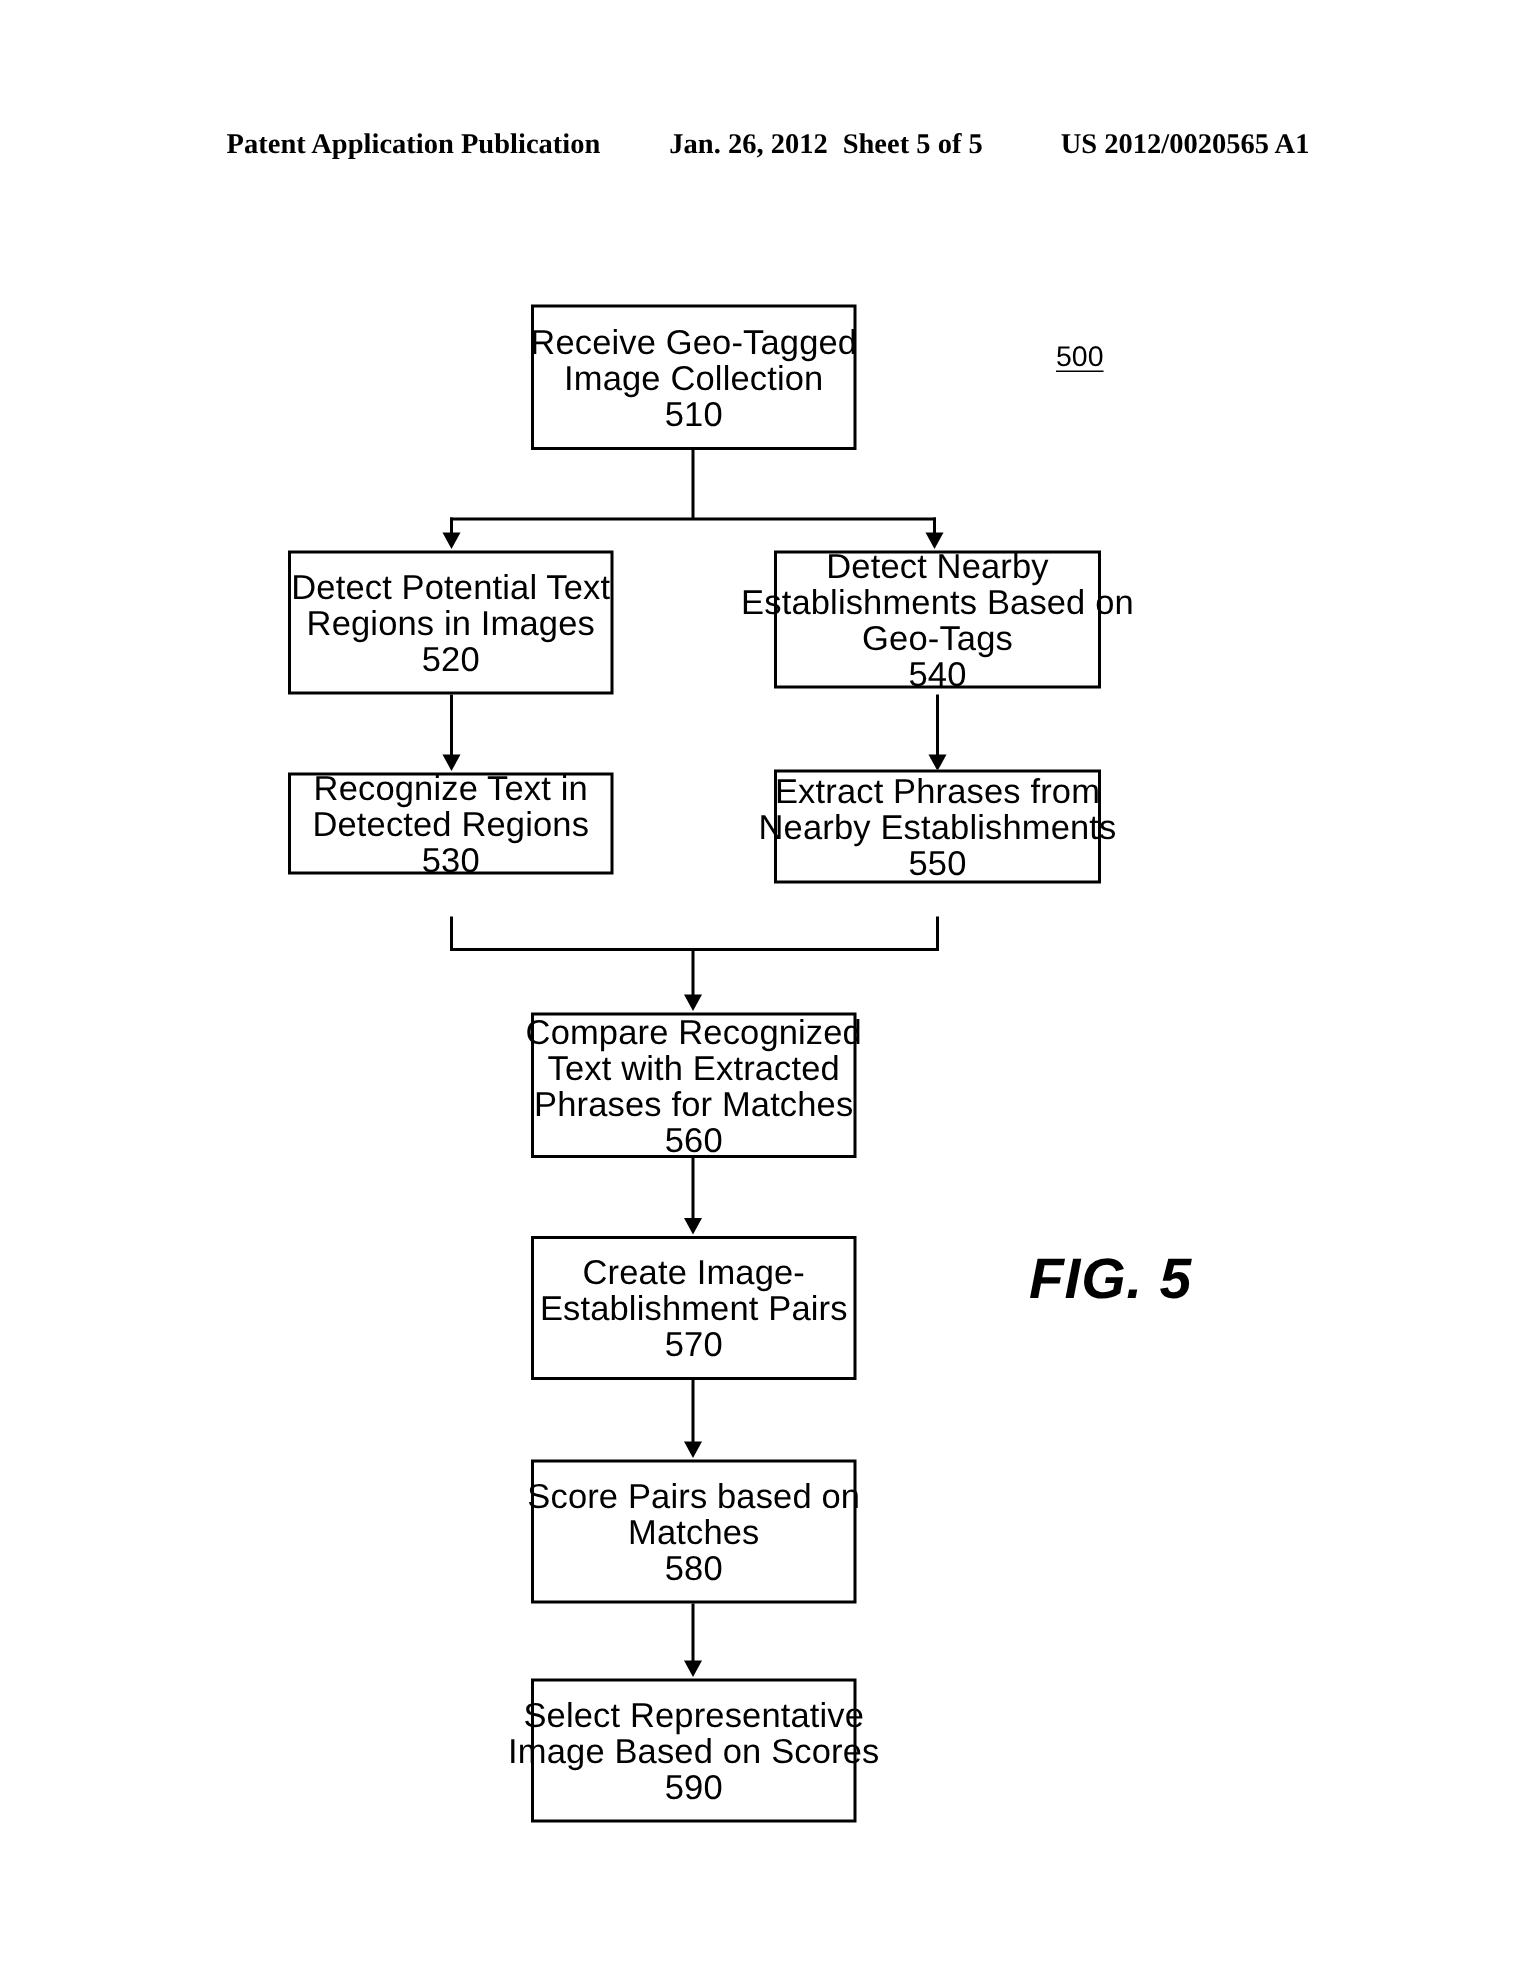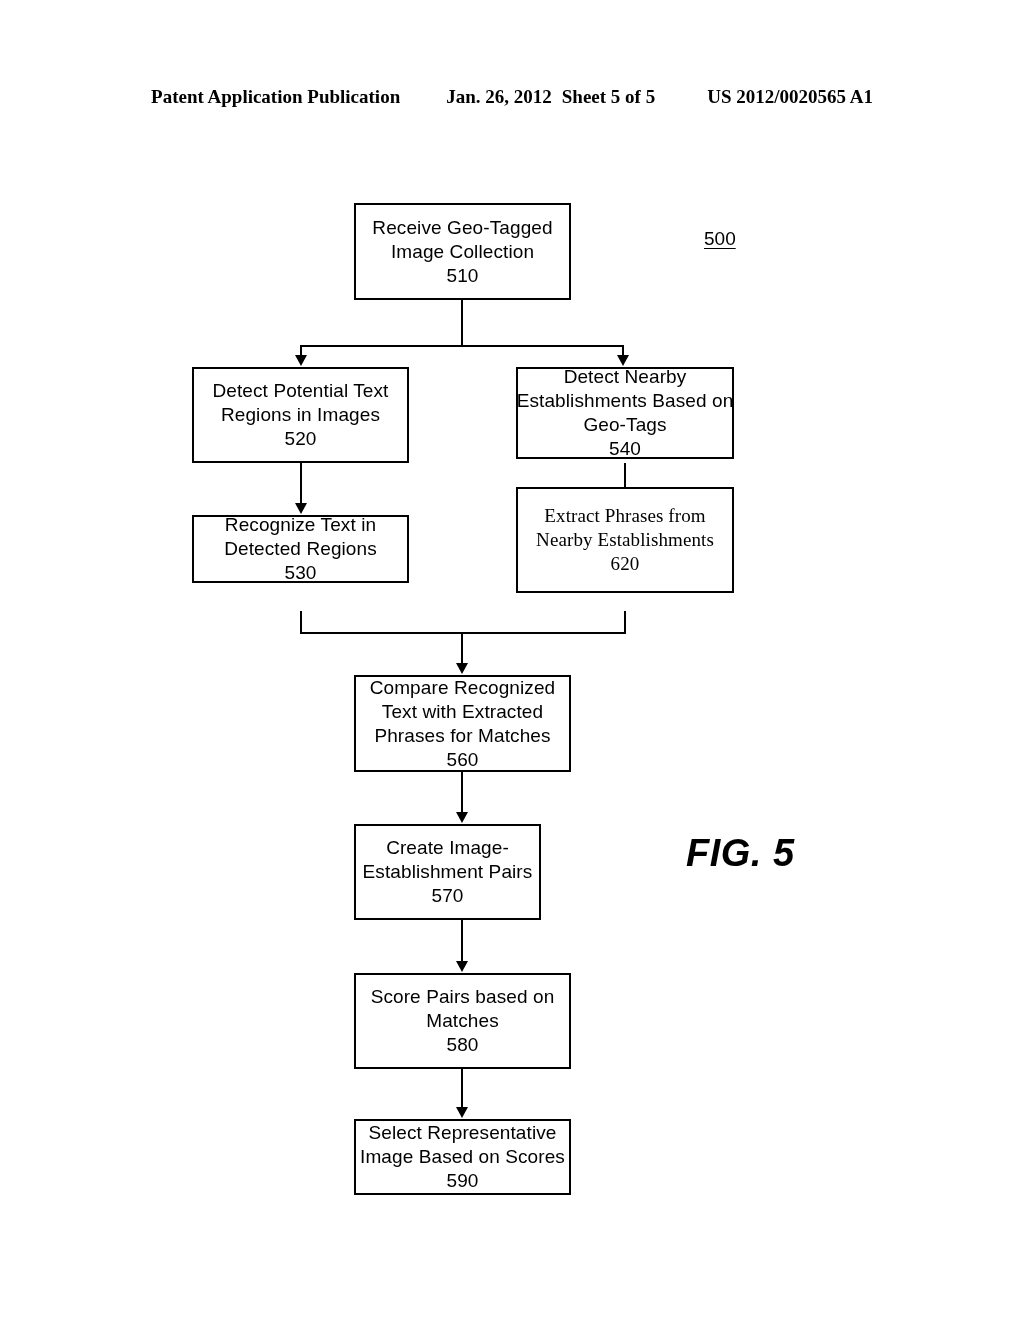--- a/index.html
+++ b/index.html
@@ -50,35 +50,35 @@
   .node {
     position: absolute;
     box-sizing: border-box;
     border: 2px solid #000000;
     background: #ffffff;
     display: flex;
     flex-direction: column;
     align-items: center;
     justify-content: center;
     text-align: right;
-    font-size: 19px;
+    font-size: 23px;
     line-height: 24px;
     letter-spacing: 0.1px;
   }
   .node .nline { display: block; white-space: nowrap; }
 
   #node-510 { left: 354px; top: 203px; width: 217px; height: 97px; }
   #node-520 { left: 192px; top: 367px; width: 217px; height: 96px; }
   #node-540 { left: 516px; top: 367px; width: 218px; height: 92px; }
   #node-530 { left: 192px; top: 515px; width: 217px; height: 68px; }
-  #node-550 { left: 516px; top: 487px; width: 218px; height: 106px; font-family: Liberation Serif, serif; }
+  #node-550 { left: 516px; top: 513px; width: 218px; height: 76px; }
   #node-560 { left: 354px; top: 675px; width: 217px; height: 97px; }
-  #node-570 { left: 354px; top: 824px; width: 187px; height: 96px; }
+  #node-570 { left: 354px; top: 824px; width: 217px; height: 96px; }
   #node-580 { left: 354px; top: 973px; width: 217px; height: 96px; }
-  #node-590 { left: 354px; top: 1119px; width: 217px; height: 76px; }
+  #node-590 { left: 354px; top: 1119px; width: 217px; height: 96px; }
 
   
   .vline {
     position: absolute;
     width: 2px;
     background: #000000;
   }
   .hline {
     position: absolute;
     height: 2px;
@@ -194,21 +194,21 @@
 
   <div class="node" id="node-530">
     <span class="nline">Recognize Text in</span>
     <span class="nline">Detected Regions</span>
     <span class="nline">530</span>
   </div>
 
   <div class="node" id="node-550">
     <span class="nline">Extract Phrases from</span>
     <span class="nline">Nearby Establishments</span>
-    <span class="nline">620</span>
+    <span class="nline">550</span>
   </div>
 
   <div class="vline" id="merge-left"></div>
   <div class="vline" id="merge-right"></div>
   <div class="hline" id="merge-bar"></div>
   <div class="vline" id="merge-stem"></div>
   <div class="arrowhead" id="merge-head"></div>
 
   <div class="node" id="node-560">
     <span class="nline">Compare Recognized</span>

